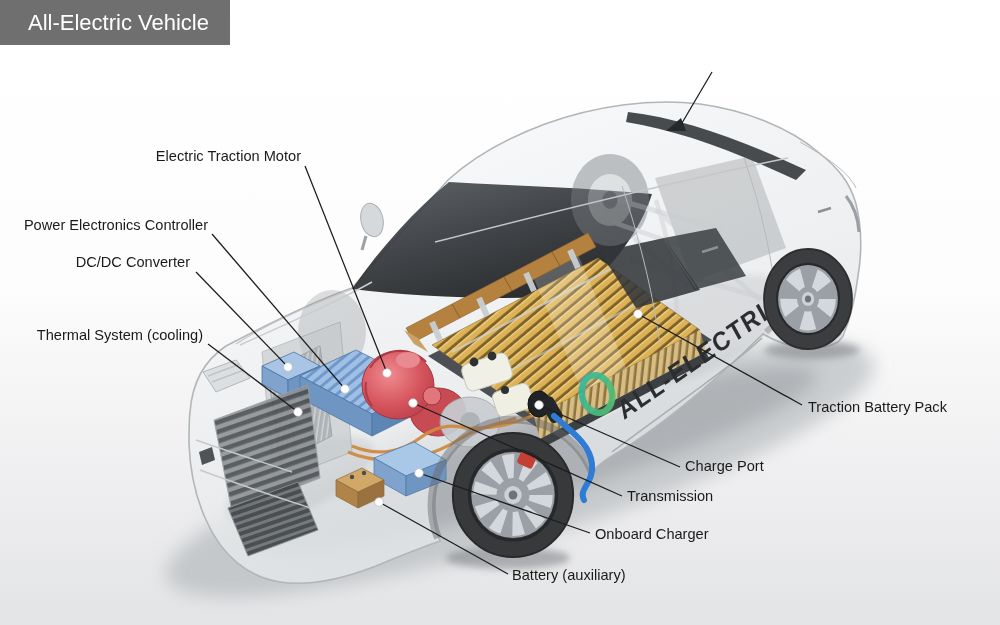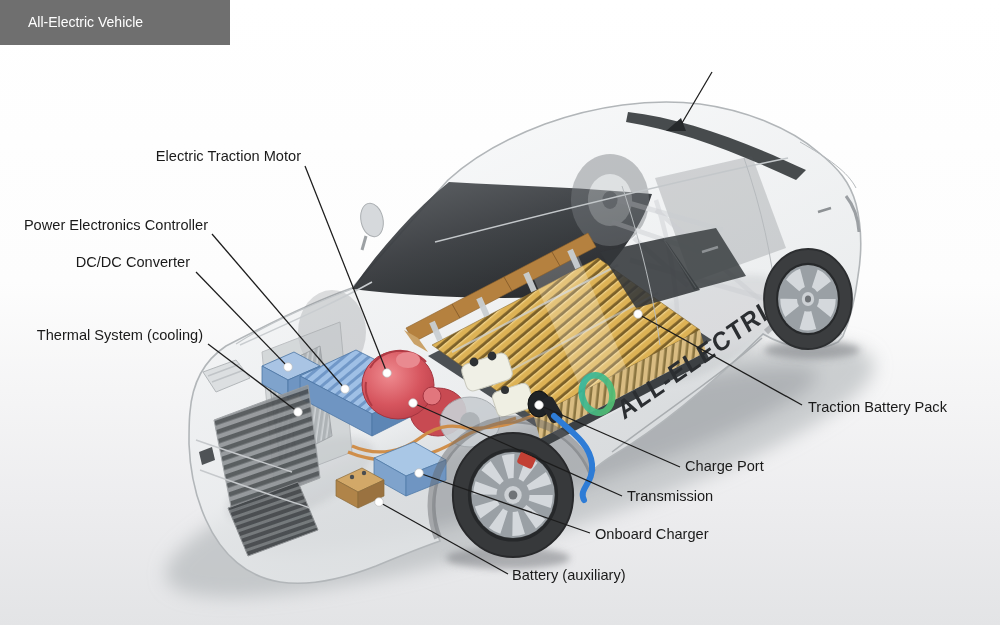--- a/index.html
+++ b/index.html
@@ -3,21 +3,21 @@
 <meta charset="utf-8">
 <style>
   html,body{margin:0;padding:0;background:#ffffff;}
   #stage{
     position:relative;width:1000px;height:625px;overflow:hidden;
     font-family:"Liberation Sans", sans-serif;
     background:linear-gradient(180deg,#ffffff 0%,#fdfdfd 45%,#ececee 82%,#e3e4e6 100%);
   }
   #titlebar{
     position:absolute;left:0;top:0;width:230px;height:45px;
-    background:#6f6f6f;color:#ffffff;font-size:14px;line-height:45px;
+    background:#6f6f6f;color:#ffffff;font-size:22px;line-height:45px;
     padding-left:28px;box-sizing:border-box;white-space:nowrap;z-index:5;
   }
   svg{position:absolute;left:0;top:0;}
   .lbl{font-family:"Liberation Sans",sans-serif;font-size:14.6px;fill:#1a1a1a;}
   .leader{stroke:#1c1c1c;stroke-width:1.25;fill:none;}
   .dot{fill:#ffffff;stroke:#bfbfbf;stroke-width:0.7;}
 </style>
 </head>
 <body>
 

